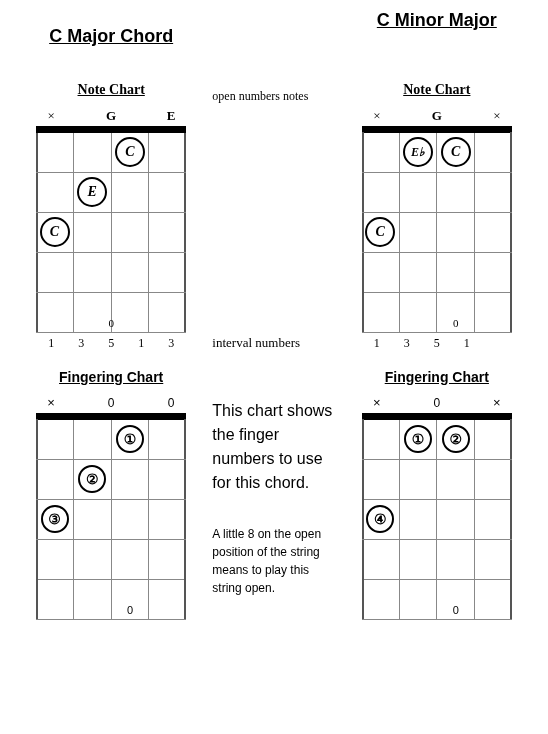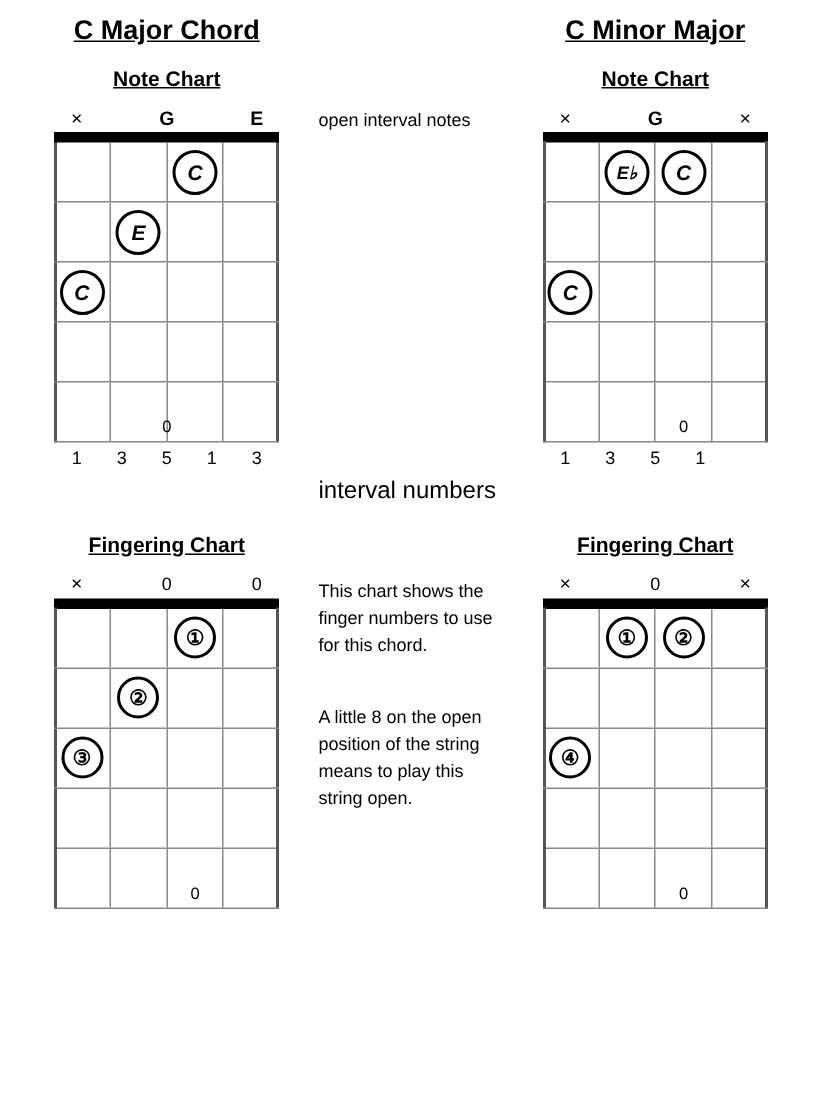--- a/index.html
+++ b/index.html
@@ -90,30 +90,30 @@
       top: 50%;
       transform: translate(-50%, -50%);
     }
   </style>
 </head>
 <body>
 
 <div class="page">
 
   <div style="display:flex; width:100%; margin-bottom:5px;">
-    <div style="width:210px; text-align:center;">
+    <div style="width:210px; text-align:center;margin-top:16px;">
       <div class="chord-title">C Major Chord</div>
     </div>
     <div style="width:128px;"></div>
     <div style="width:210px; text-align:center;">
       <div class="chord-title">C Minor Major</div>
     </div>
   </div>
 
-  <div style="display:flex; width:100%; align-items:flex-start;">
+  <div style="display:flex; width:100%; align-items:flex-end;font-family:Liberation Serif, serif;">
 
     <div class="col-left">
       <div class="section-title">Note Chart</div>
 
       <div style="position:relative; width:170px; margin-top:4px;">
 
         <div style="display:flex; width:150px; margin-left:10px; height:20px; align-items:center;">
           <div style="flex:1; text-align:center; font-size:13px;">×</div>
           <div style="flex:1; text-align:center; font-size:13px;"></div>
           <div style="flex:1; text-align:center; font-size:13px; font-weight:bold;">G</div>
@@ -184,22 +184,22 @@
           <div style="flex:1; text-align:center; font-size:12px;">3</div>
           <div style="flex:1; text-align:center; font-size:12px;">5</div>
           <div style="flex:1; text-align:center; font-size:12px;">1</div>
           <div style="flex:1; text-align:center; font-size:12px;">3</div>
         </div>
 
       </div>
     </div>
 
     <div class="col-middle">
-      <div style="margin-top:28px; font-size:12px; text-align:left; line-height:1.4;">open interval notes</div>
-      <div style="margin-top:230px; font-size:16px;">interval numbers</div>
+      <div style="margin-top:28px; font-size:12px; text-align:left; line-height:1.4;">open numbers notes</div>
+      <div style="margin-top:230px; font-size:13px;">interval numbers</div>
     </div>
 
     <div class="col-right">
       <div class="section-title">Note Chart</div>
 
       <div style="position:relative; width:170px; margin-top:4px;">
 
         <div style="display:flex; width:150px; margin-left:10px; height:20px; align-items:center;">
           <div style="flex:1; text-align:center; font-size:13px;">×</div>
           <div style="flex:1; text-align:center; font-size:13px;"></div>
@@ -337,21 +337,21 @@
               <div style="position:absolute; bottom:3px; left:50%; transform:translateX(-50%); font-size:11px;">0</div>
             </div>
             <div style="flex:1;"></div>
           </div>
         </div>
 
       </div>
     </div>
 
     <div class="col-middle">
-      <div style="margin-top:30px; font-size:12px; line-height:1.5;">This chart shows the finger numbers to use for this chord.</div>
+      <div style="margin-top:30px; font-size:16px; line-height:1.5;">This chart shows the finger numbers to use for this chord.</div>
       <div style="margin-top:30px; font-size:12px; line-height:1.5;">A little 8 on the open position of the string means to play this string open.</div>
     </div>
 
     <div class="col-right">
       <div class="section-title">Fingering Chart</div>
 
       <div style="position:relative; width:170px; margin-top:4px;">
 
         <div style="display:flex; width:150px; margin-left:10px; height:20px; align-items:center;">
           <div style="flex:1; text-align:center; font-size:13px;">×</div>

